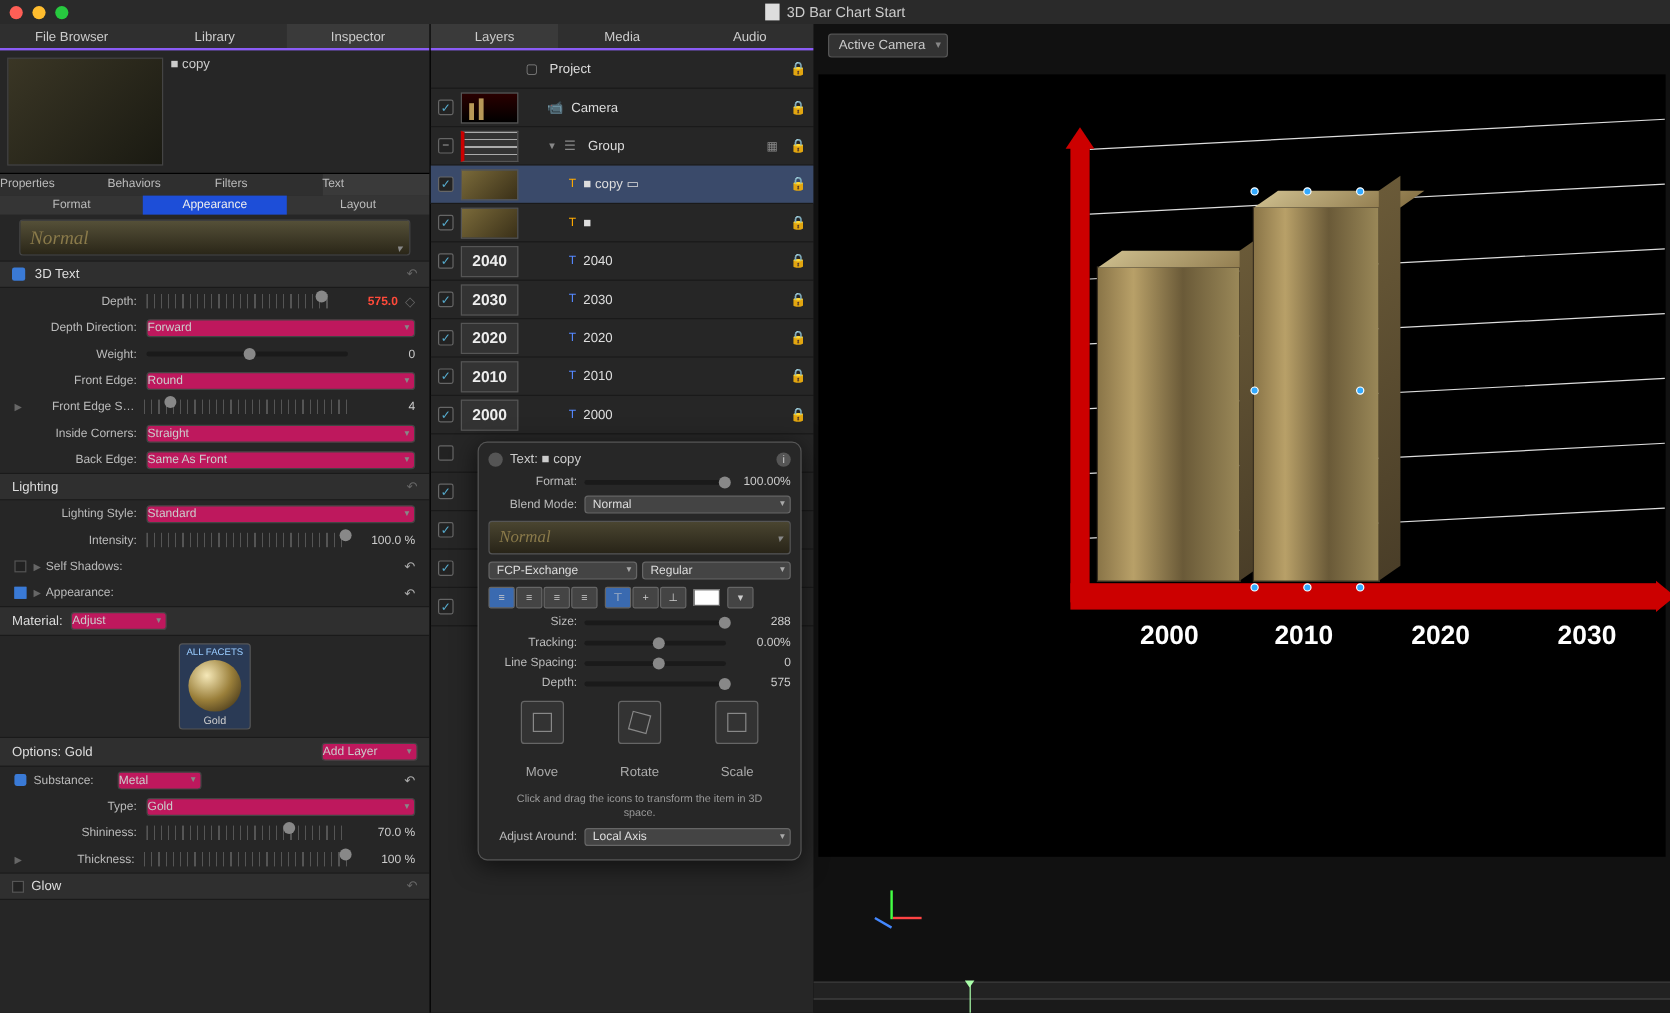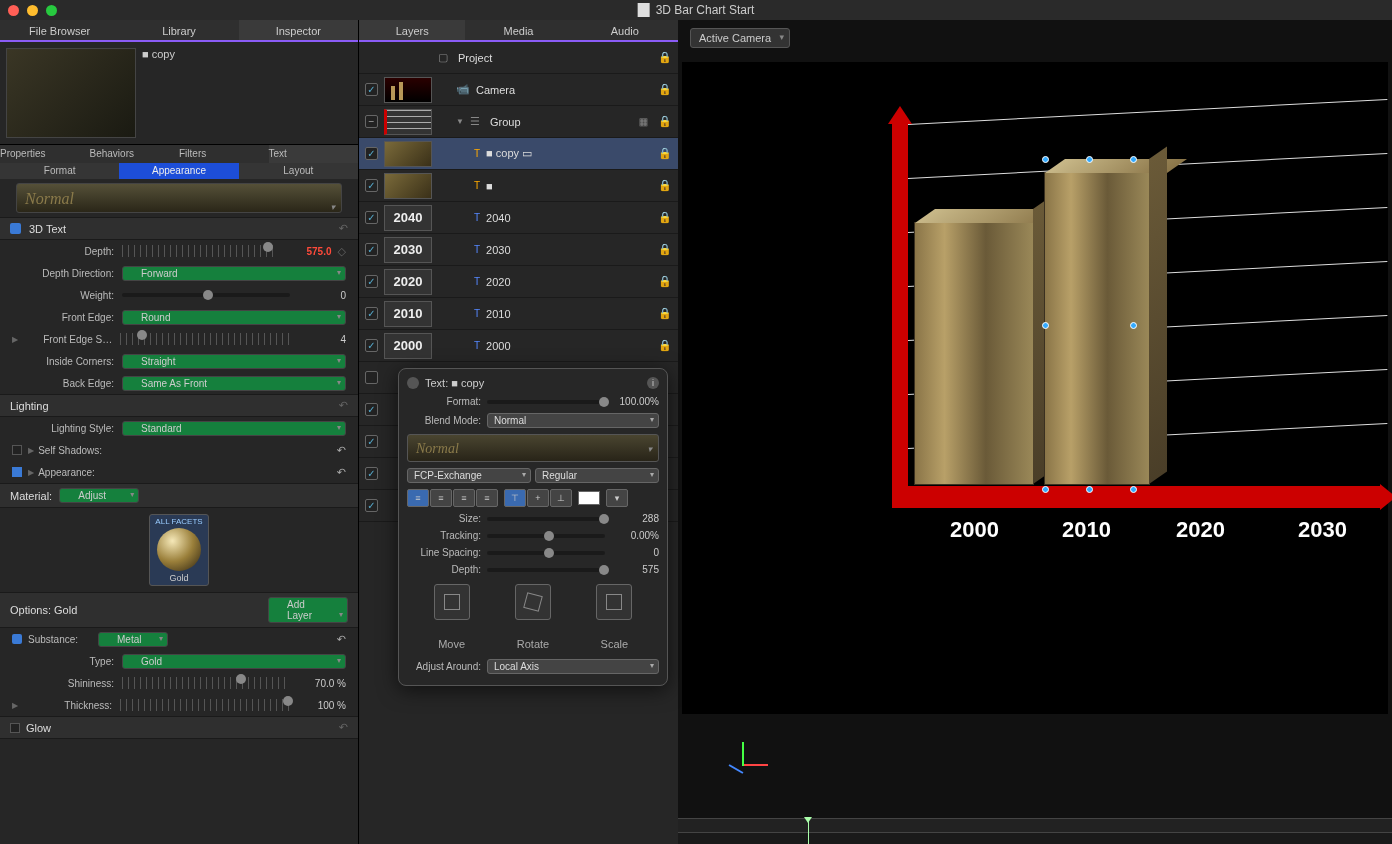--- a/index.html
+++ b/index.html
@@ -47,21 +47,21 @@
 .section-header .reset { margin-left: auto; color: #666; cursor: pointer; }
 
 .row { display: flex; align-items: center; padding: 3px 12px; min-height: 22px; }
 .row-label { width: 110px; text-align: right; padding-right: 8px; color: #bbb; font-size: 10px; }
 .row-control { flex: 1; display: flex; align-items: center; gap: 6px; }
 .slider { flex: 1; height: 4px; background: #1a1a1a; border-radius: 2px; position: relative; }
 .slider-thumb { position: absolute; top: -3px; width: 10px; height: 10px; background: #888; border-radius: 50%; }
 .slider-ticks { flex: 1; height: 12px; background: repeating-linear-gradient(90deg,#555 0,#555 1px,transparent 1px,transparent 6px); position: relative; }
 .val { width: 50px; text-align: right; color: #ccc; font-size: 10px; }
 .val.red { color: #ff4a3a; font-weight: bold; }
-.dd { flex: 1; background: #15803d; border: 1px solid #444; border-radius: 3px; padding: 1px 18px; color: #ccc; font-size: 10px; position: relative; }
+.dd { flex: 1; background: #be185d; border: 1px solid #444; border-radius: 3px; padding: 1px 0; color: #ccc; font-size: 10px; position: relative; }
 .dd::after { content: "▾"; position: absolute; right: 4px; color: #888; font-size: 8px; }
 .disclosure { color: #666; margin-right: 4px; font-size: 8px; }
 .cb-small { width: 10px; height: 10px; border: 1px solid #555; background: #222; margin-right: 6px; }
 .cb-small.on { background: #3a7ad6; border-color: #3a7ad6; }
 
 
 .material-swatch { width: 60px; height: 72px; background: #2a3a55; border: 1px solid #555; border-radius: 3px; margin: 6px auto; display: flex; flex-direction: column; align-items: center; padding: 2px; }
 .material-swatch .lbl { font-size: 8px; color: #9cf; }
 .material-swatch .ball { width: 44px; height: 44px; border-radius: 50%; background: radial-gradient(circle at 35% 30%, #f5e8b8, #9a7f3a 50%, #2a2010); margin-top: 2px; }
 .material-swatch .name { font-size: 9px; color: #ccc; margin-top: 2px; }
@@ -241,20 +241,29 @@
         <span>Lighting</span>
         <span class="reset">↶</span>
       </div>
       <div class="row">
           <div class="row-label">Lighting Style:</div>
           <div class="row-control">
             <div class="dd">Standard</div>
           </div>
         </div>
       <div class="row">
+          <div class="row-label">Intensity:</div>
+          <div class="row-control">
+            <div class="slider-ticks">
+              <div class="slider-thumb" style="left:96%"></div>
+            </div>
+            <span class="val"><span>100.0</span> <span>%</span></span>
+          </div>
+        </div>
+      <div class="row">
           <div class="cb-small"></div>
           <span class="disclosure">▶</span>
           <div class="row-label" style="width:84px;text-align:left">Self Shadows:</div>
           <span class="reset" style="margin-left:auto">↶</span>
         </div>
       <div class="row">
           <div class="cb-small on"></div>
           <span class="disclosure">▶</span>
           <div class="row-label" style="width:84px;text-align:left">Appearance:</div>
           <span class="reset" style="margin-left:auto">↶</span>
@@ -565,19 +574,20 @@
         </div>
         <span>Rotate</span>
       </div>
     <div class="hud-trans-item">
         <div class="hud-trans-icon">
           <div class="sq"></div>
         </div>
         <span>Scale</span>
       </div>
   </div>
+  <div class="hud-help">Click and drag the icons to transform the item in 3D space.</div>
   <div class="hud-row">
       <div class="hud-label">Adjust Around:</div>
       <div class="hud-control">
         <div class="hud-dd">Local Axis</div>
       </div>
     </div>
 </div>
 
 </body></html>

